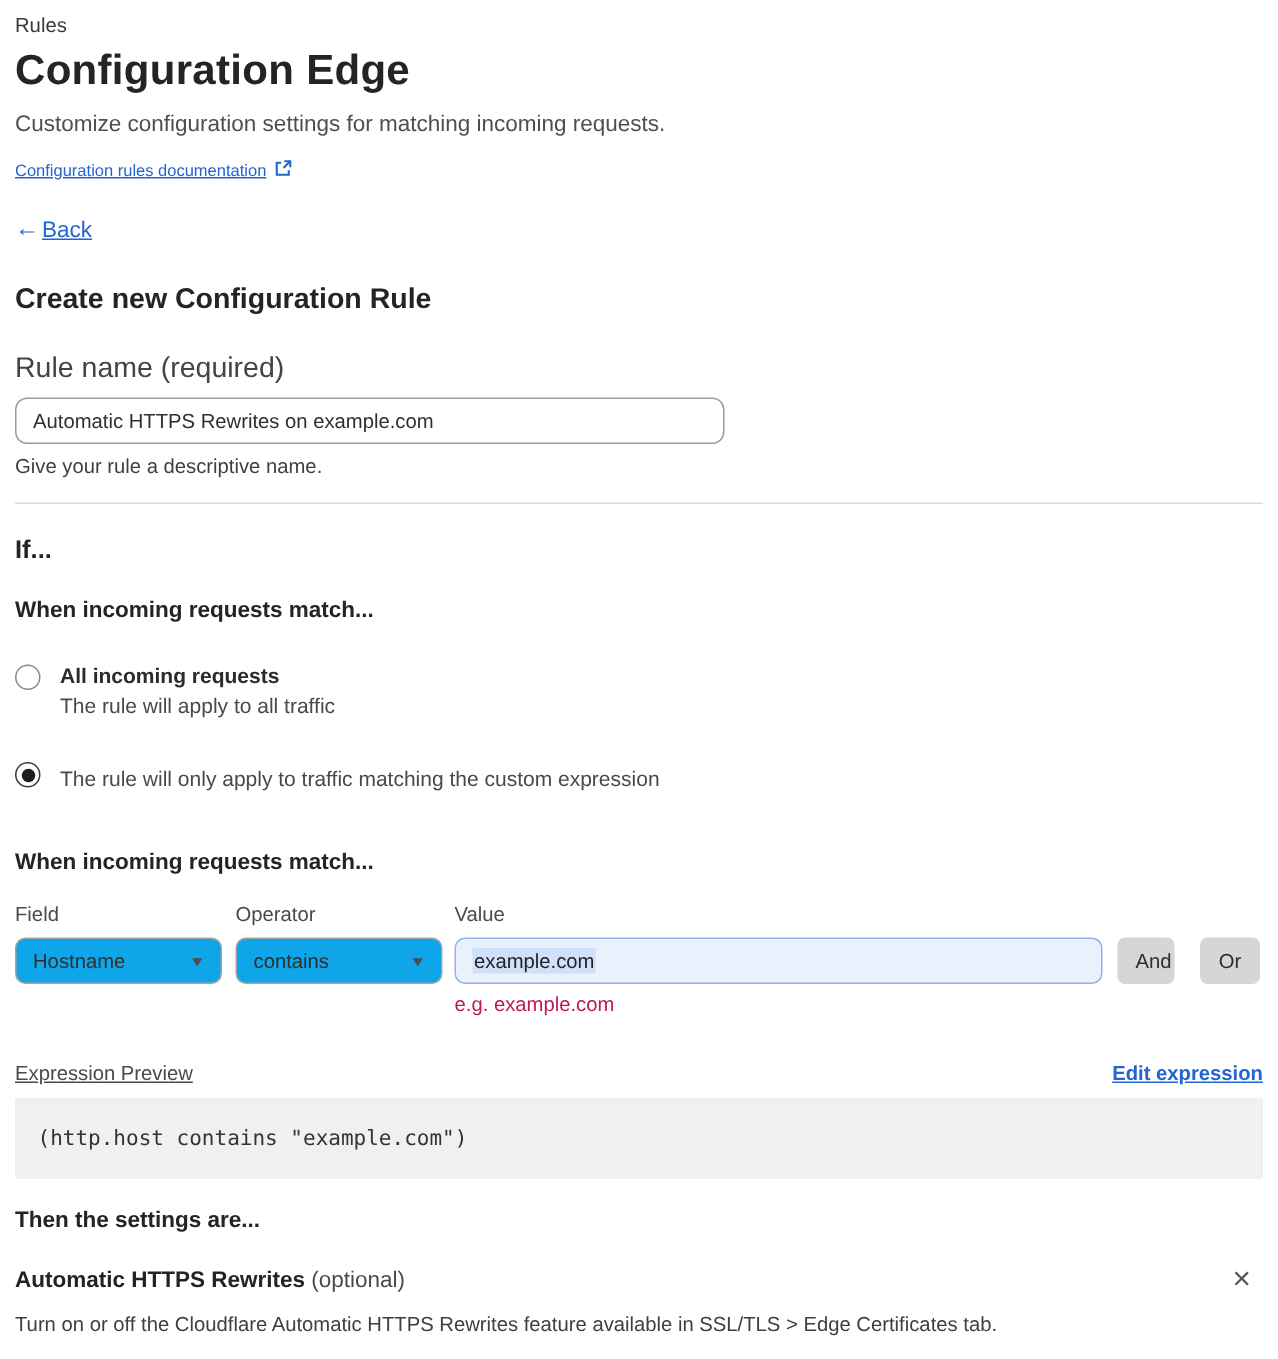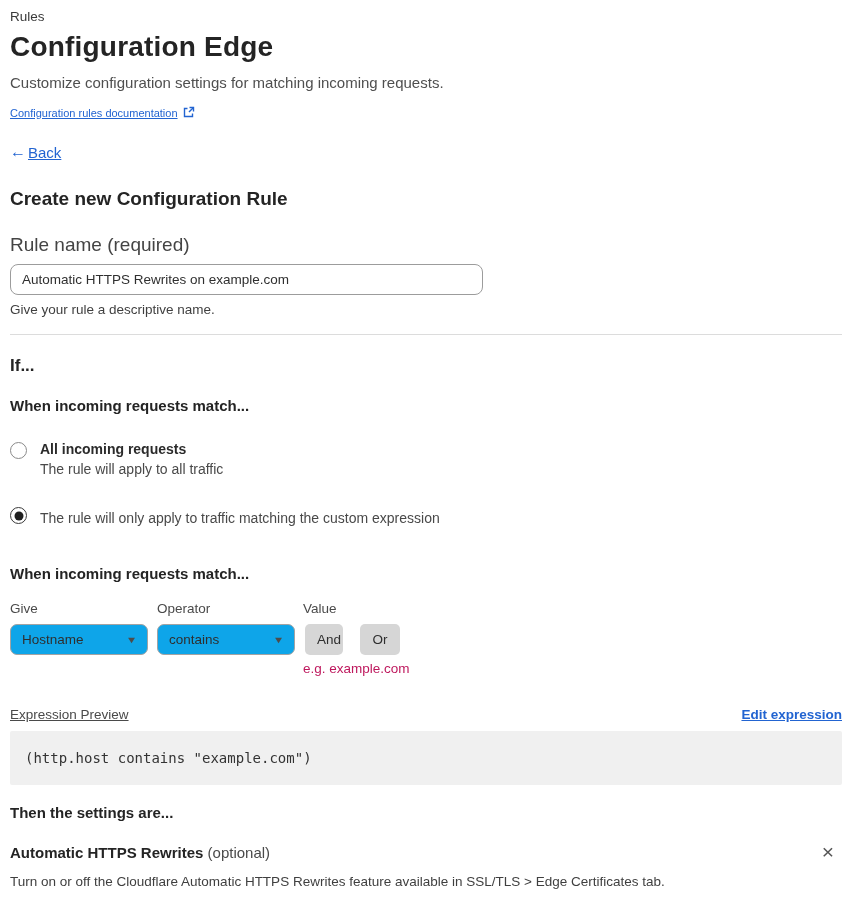--- a/index.html
+++ b/index.html
@@ -140,33 +140,36 @@
 <div class="radio-row">
   <span class="radio checked"></span>
   <div>
     <div class="radio-desc">The rule will only apply to traffic matching the custom expression</div>
   </div>
 </div>
 
 <h3 class="h3 builder-heading">When incoming requests match...</h3>
 
 <div class="col-labels">
-  <div class="l-field">Give</div>
+  <div class="l-field">Field</div>
   <div class="l-operator">Operator</div>
   <div class="l-value">Value</div>
 </div>
 
 <div class="controls-row">
   <div class="select">
     <span>Hostname</span>
     <span class="chev">▼</span>
   </div>
   <div class="select">
     <span>contains</span>
     <span class="chev">▼</span>
+  </div>
+  <div class="value-input">
+    <span class="sel">example.com</span>
   </div>
   <button class="btn-gray btn-and">And</button>
   <button class="btn-gray btn-or">Or</button>
 </div>
 
 <div class="eg-helper">e.g. example.com</div>
 
 <div class="expr-row">
   <div class="expr-label">Expression Preview</div>
   <a class="expr-edit">Edit expression</a>

